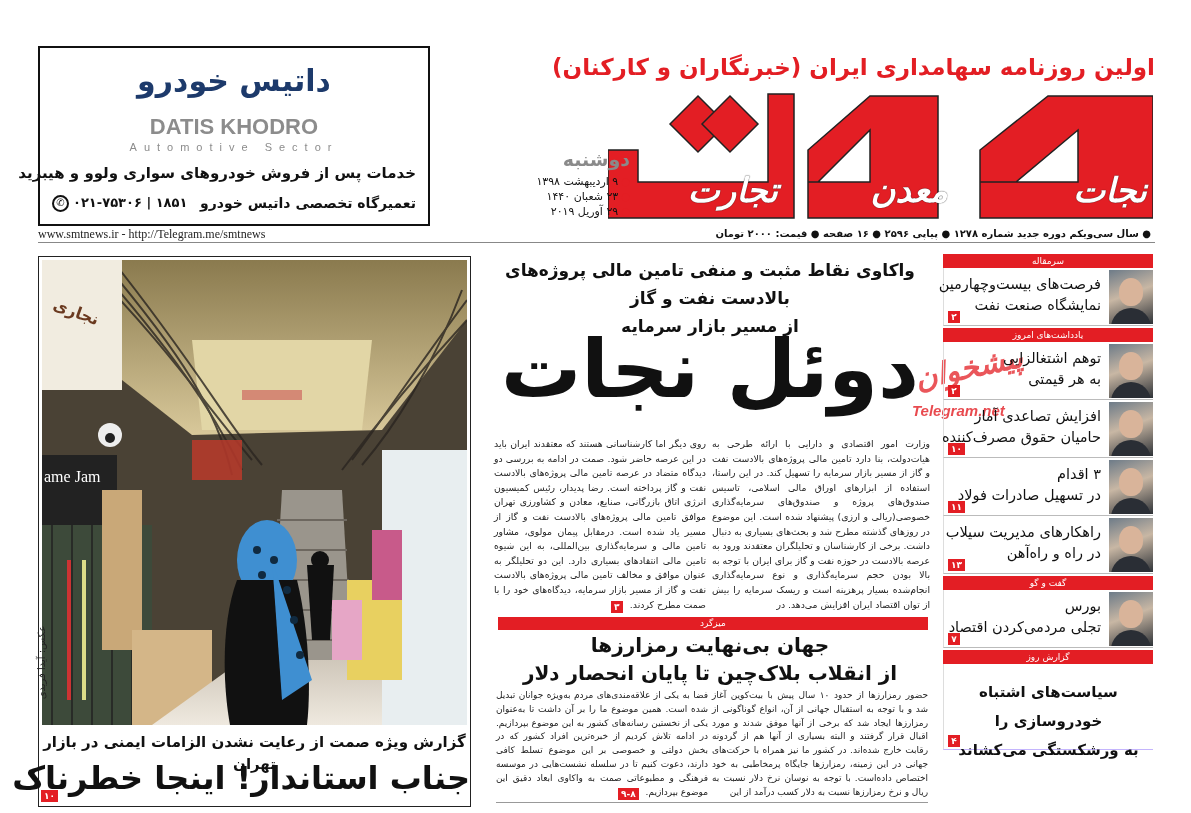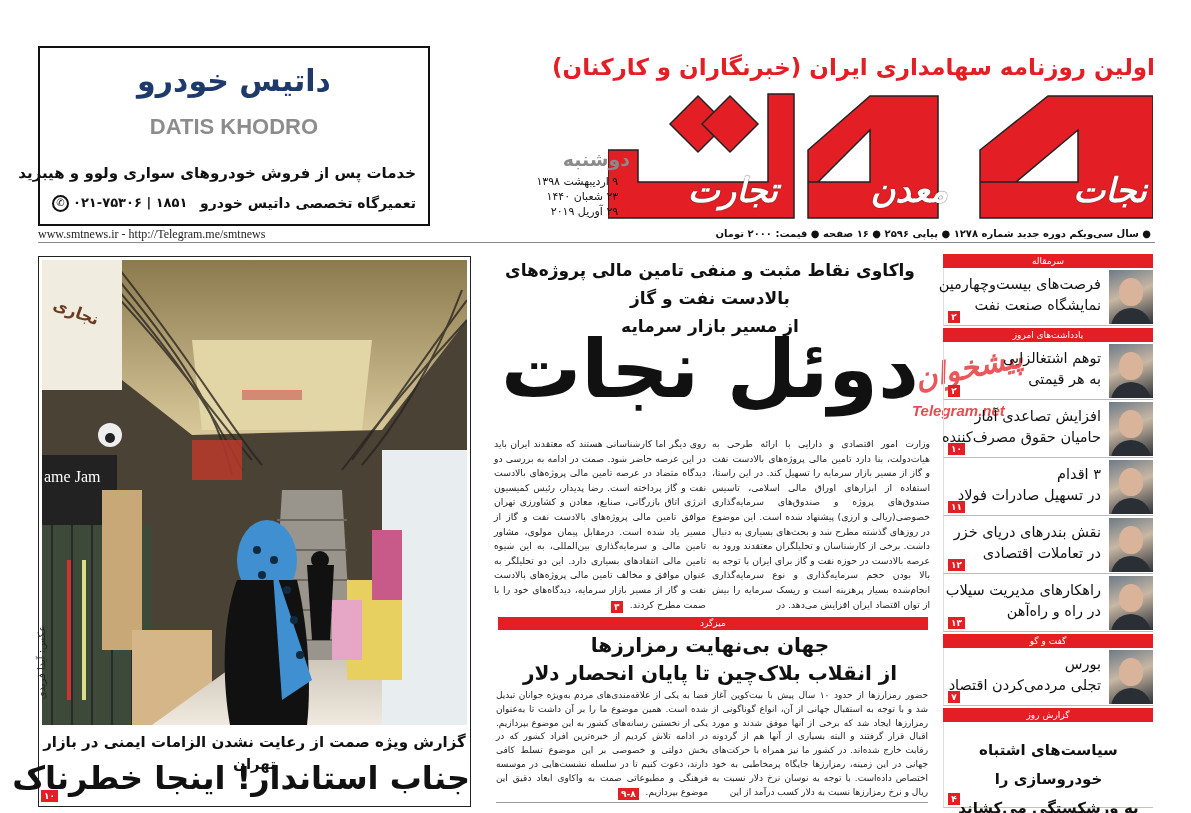--- a/index.html
+++ b/index.html
@@ -107,20 +107,21 @@
 <div class="dateblock">
   <div class="weekday">دوشنبه</div>
   <div class="date-line"><span class="dot">●</span><span>۹ اردیبهشت ۱۳۹۸</span></div>
   <div class="date-line"><span class="dot">●</span><span>۲۳ شعبان ۱۴۴۰</span></div>
   <div class="date-line"><span class="dot">●</span><span>۲۹ آوریل ۲۰۱۹</span></div>
 </div>
 
 <div class="ad">
   <div class="ad-fa">داتیس خودرو</div>
   <div class="ad-en">DATIS KHODRO</div>
+  <div class="ad-sub">Automotive Sector</div>
   <div class="ad-line1">خدمات پس از فروش خودروهای سواری ولوو و هیبرید</div>
   <div class="ad-line2">
     <span class="ad-workshop">تعمیرگاه تخصصی داتیس خودرو</span>
     <span class="ad-phone">
       <span class="phone-icon">✆</span>
       <span>۰۲۱-۷۵۳۰۶ | ۱۸۵۱</span>
     </span>
   </div>
 </div>
 
@@ -285,31 +286,20 @@
         <div>در تسهیل صادرات فولاد</div>
       </div>
     <span class="badge sb-badge">۱۱</span>
   </div>
   <div class="sb-item">
     <div class="sb-thumb">
         <div class="face"></div>
         <div class="body"></div>
       </div>
     <div class="sb-text">
-        <div>نقش بندرهای دریای خزر</div>
-        <div>در تعاملات اقتصادی</div>
-      </div>
-    <span class="badge sb-badge">۱۲</span>
-  </div>
-  <div class="sb-item">
-    <div class="sb-thumb">
-        <div class="face"></div>
-        <div class="body"></div>
-      </div>
-    <div class="sb-text">
         <div>راهکارهای مدیریت سیلاب</div>
         <div>در راه و راه‌آهن</div>
       </div>
     <span class="badge sb-badge">۱۳</span>
   </div>
   <div class="sb-gap"></div>
 
   <div class="section-bar sb-bar">گفت و گو</div>
   <div class="sb-item">
     <div class="sb-thumb">

